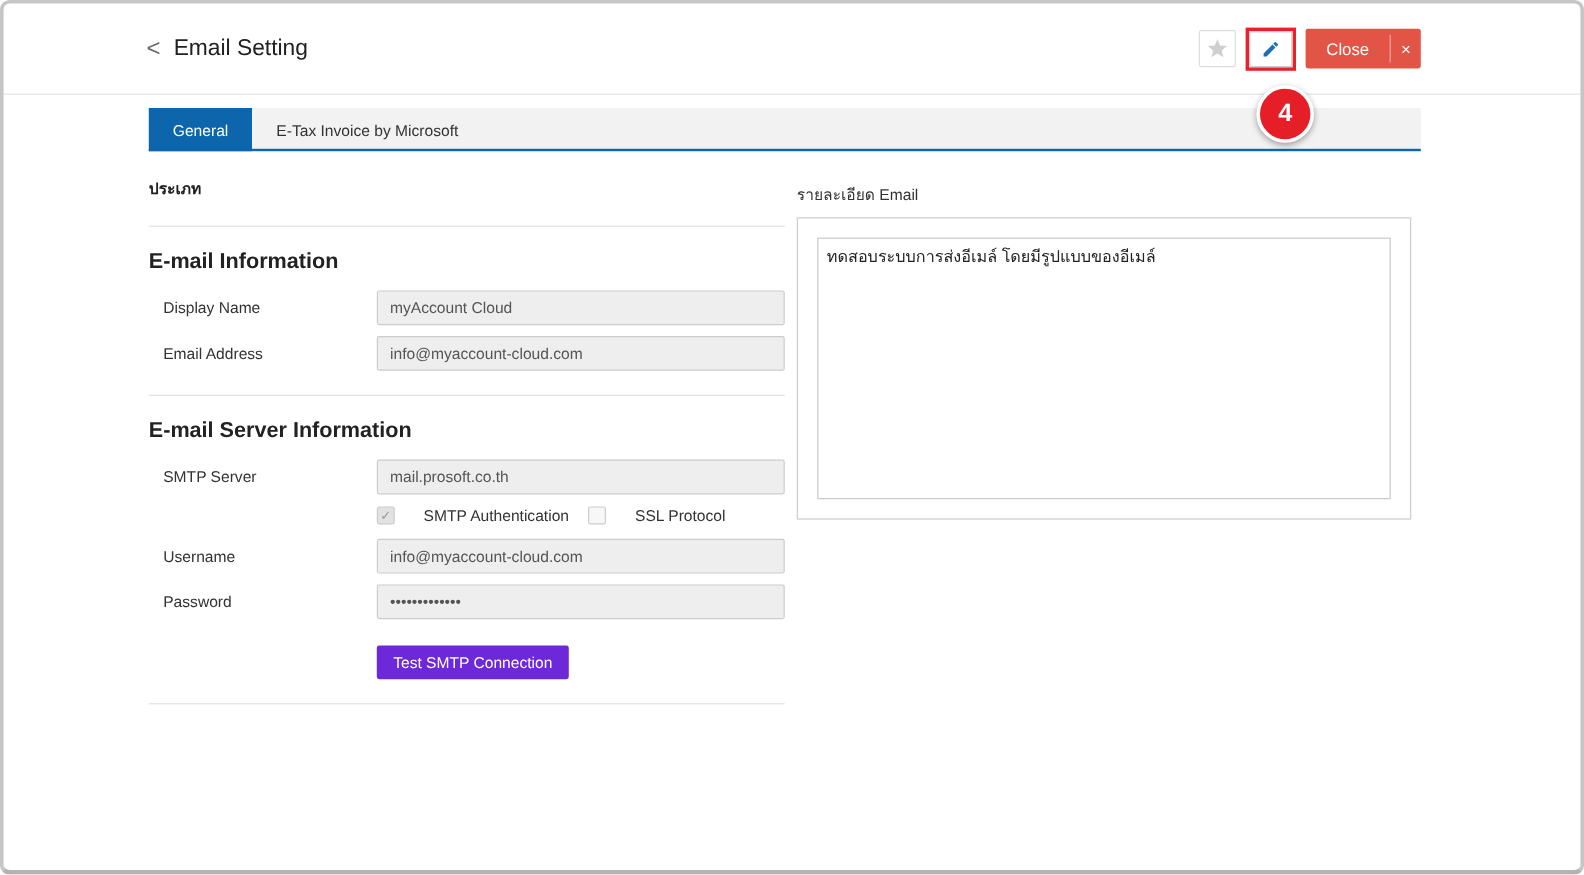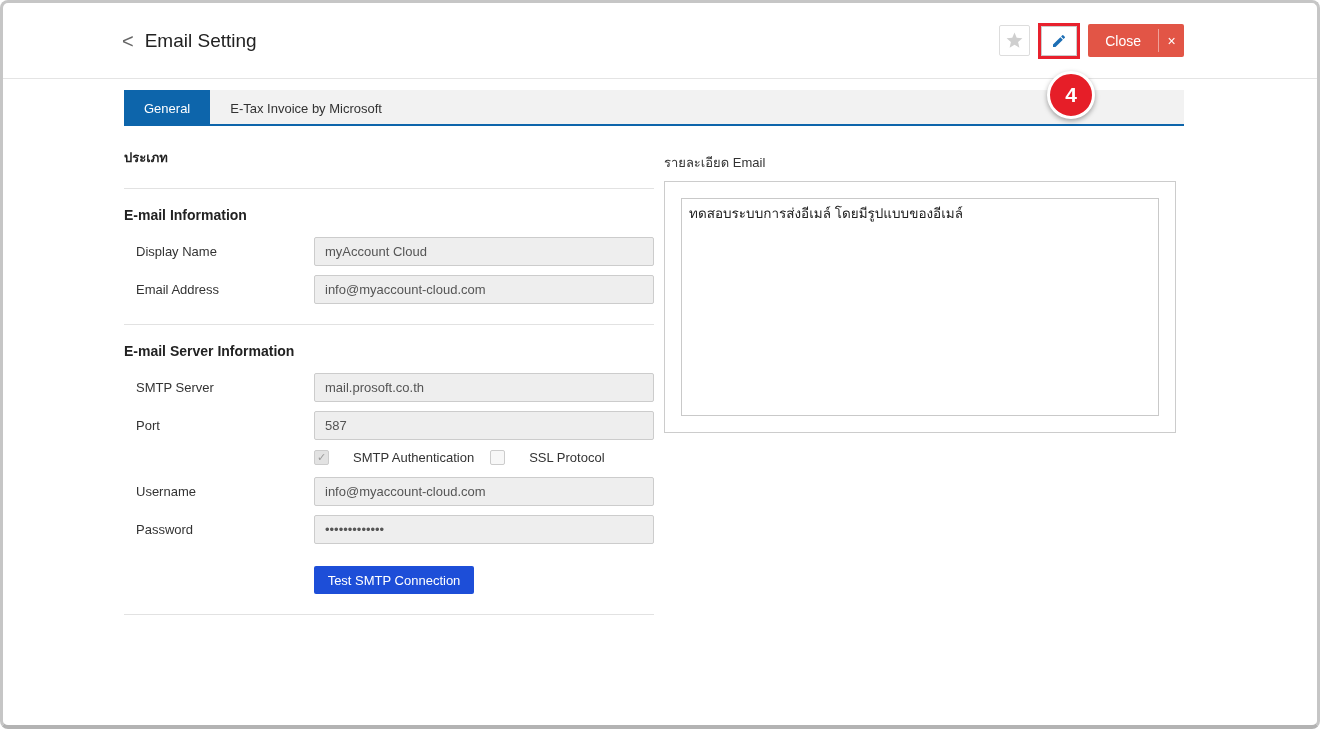--- a/index.html
+++ b/index.html
@@ -48,35 +48,35 @@
   .radios { margin:13px 0 0 21px; }
   .radio-row { display:flex; align-items:center; gap:9px; margin-bottom:12px;
     font-size:13px; color:#333; height:17px; }
   .radio { width:14px; height:14px; border-radius:50%; border:1px solid #b9b9b9;
     background:#f6f6f6; position:relative; flex:0 0 auto; }
   .radio.selected { background:#e9e9e9; }
   .radio.selected::after { content:""; position:absolute; left:3px; top:3px;
     width:6px; height:6px; border-radius:50%; background:#9a9a9a; }
 
   .divider { border:none; border-top:1px solid #e2e2e2; margin:20px 0 0 0; }
-  .section-heading { font-size:14px; font-weight:bold; color:#222; margin:18px 0 14px; }
+  .section-heading { font-size:18px; font-weight:bold; color:#222; margin:18px 0 14px; }
 
   .field-row { display:flex; align-items:center; margin-bottom:9px; }
   .field-label { width:190px; padding-left:12px; font-size:13px; color:#333; flex:0 0 auto; }
   .field-input { flex:1; height:29px; background:#eee; border:1px solid #ccc;
     border-radius:2px; padding:0 10px; font-size:13px; color:#555; font-family:inherit; outline:none; }
 
   .checkbox-row { margin:2px 0 11px 190px; display:flex; gap:16px; align-items:center; height:17px; }
   .checkbox-item { display:flex; align-items:center; gap:24px; font-size:13px; color:#333; cursor:pointer; }
   .checkbox { width:15px; height:15px; border:1px solid #ccc; border-radius:2px;
     background:#f7f7f7; display:flex; align-items:center; justify-content:center; flex:0 0 auto; }
   .checkbox.checked { background:#e2e2e2; }
   .checkbox.checked::after { content:"\2713"; color:#9a9a9a; font-size:11px; font-weight:bold; }
 
-  .test-btn { margin:13px 0 0 190px; width:160px; height:28px; background:#1d4ed8;
+  .test-btn { margin:13px 0 0 190px; width:160px; height:28px; background:#6d28d9;
     color:#fff; border:none; border-radius:2px; font-size:13px; font-family:inherit; cursor:pointer; }
 
   .right-label { font-size:13px; color:#333; margin-bottom:8px; }
   .textarea-outer { width:512px; height:252px; border:1px solid #ccc; padding:16px; background:#fff; }
   .detail-textarea { width:100%; height:100%; border:1px solid #c9c9c9; resize:none;
     font-size:13.5px; color:#222; padding:3px 7px; font-family:inherit; outline:none; background:#fff; }
 
   .star-glyph svg, .pencil-glyph svg { display:block; }
 </style>
 </head>
@@ -141,24 +141,20 @@
           <input class="field-input" readonly="" value="info@myaccount-cloud.com" style="">
         </div>
 
         <hr class="divider">
 
         <div class="section-heading">E-mail Server Information</div>
         <div class="field-row">
           <span class="field-label">SMTP Server</span>
           <input class="field-input" readonly="" value="mail.prosoft.co.th" style="">
         </div>
-        <div class="field-row">
-          <span class="field-label">Port</span>
-          <input class="field-input" readonly="" value="587" style="">
-        </div>
 
         <div class="checkbox-row">
           <span class="checkbox-item">
             <span class="checkbox checked"></span>
             <span>SMTP Authentication</span>
           </span>
           <span class="checkbox-item">
             <span class="checkbox"></span>
             <span>SSL Protocol</span>
           </span>

